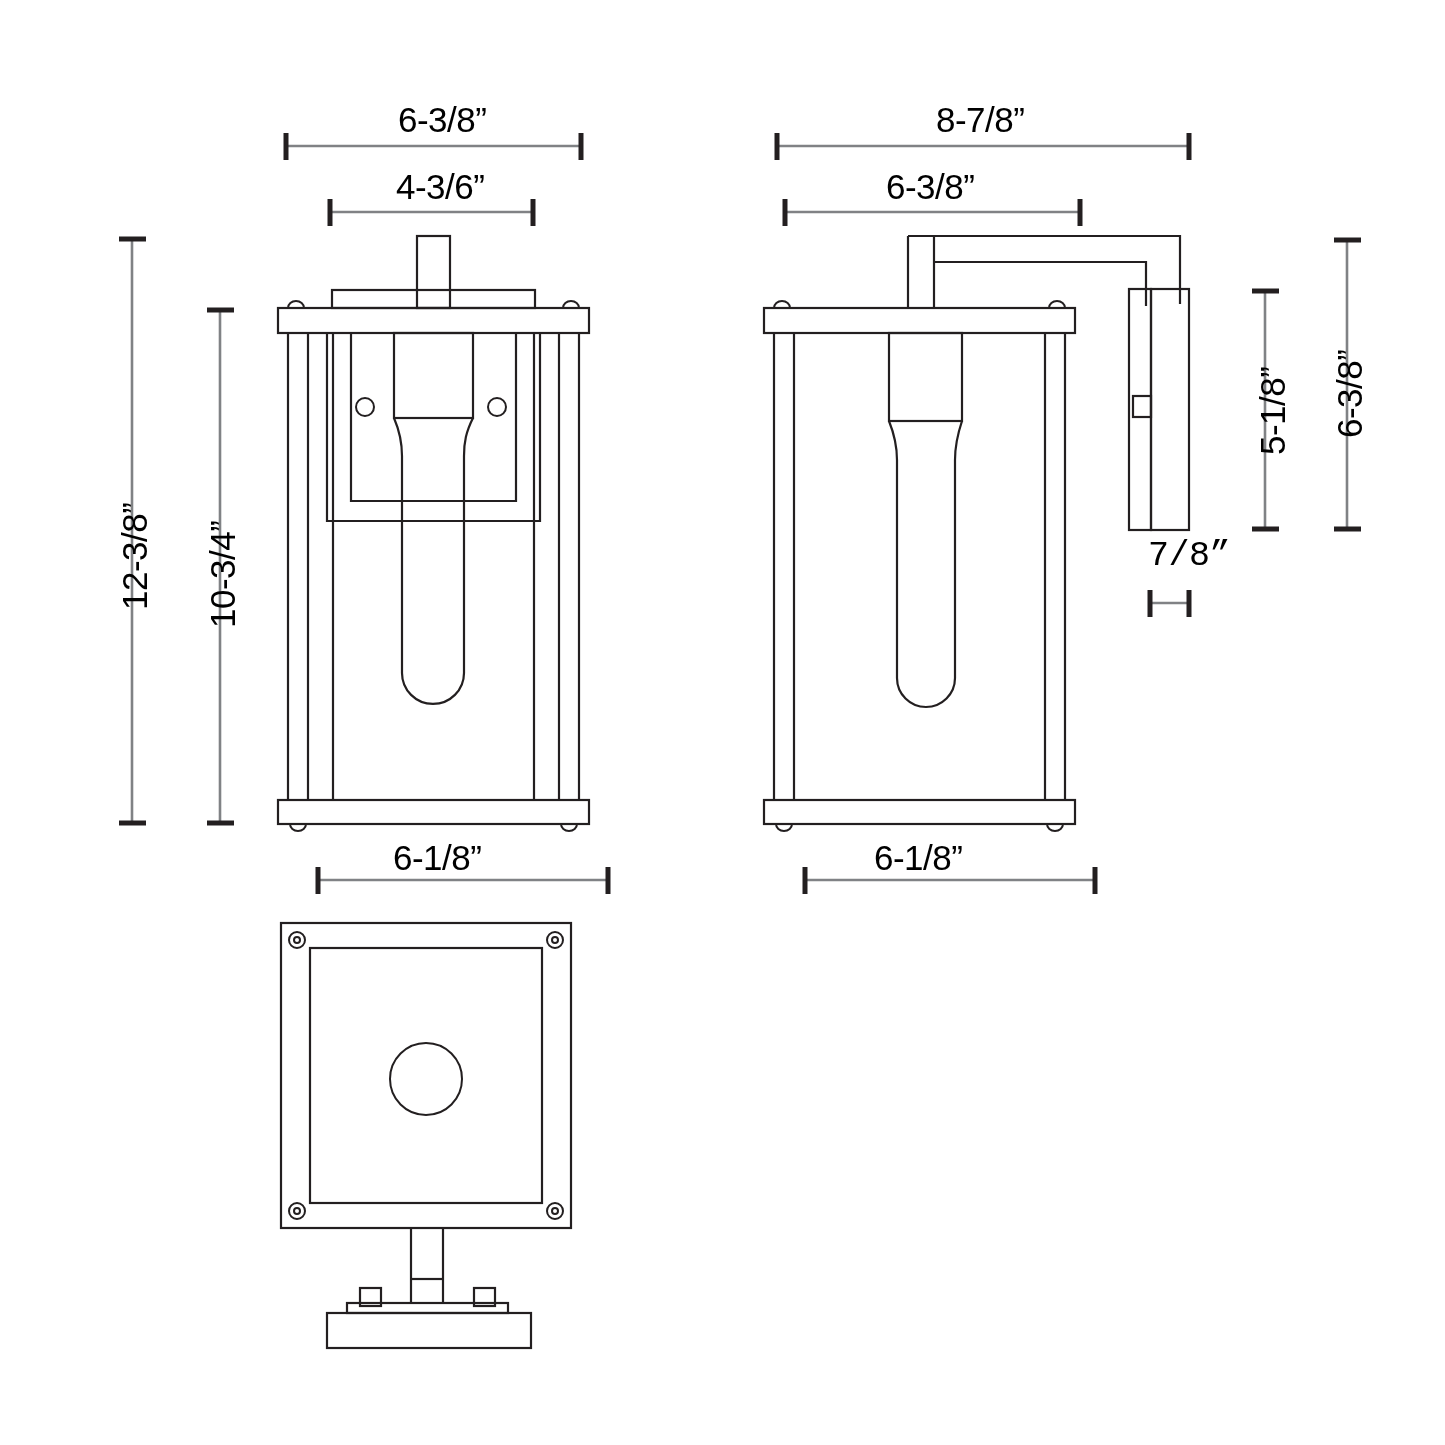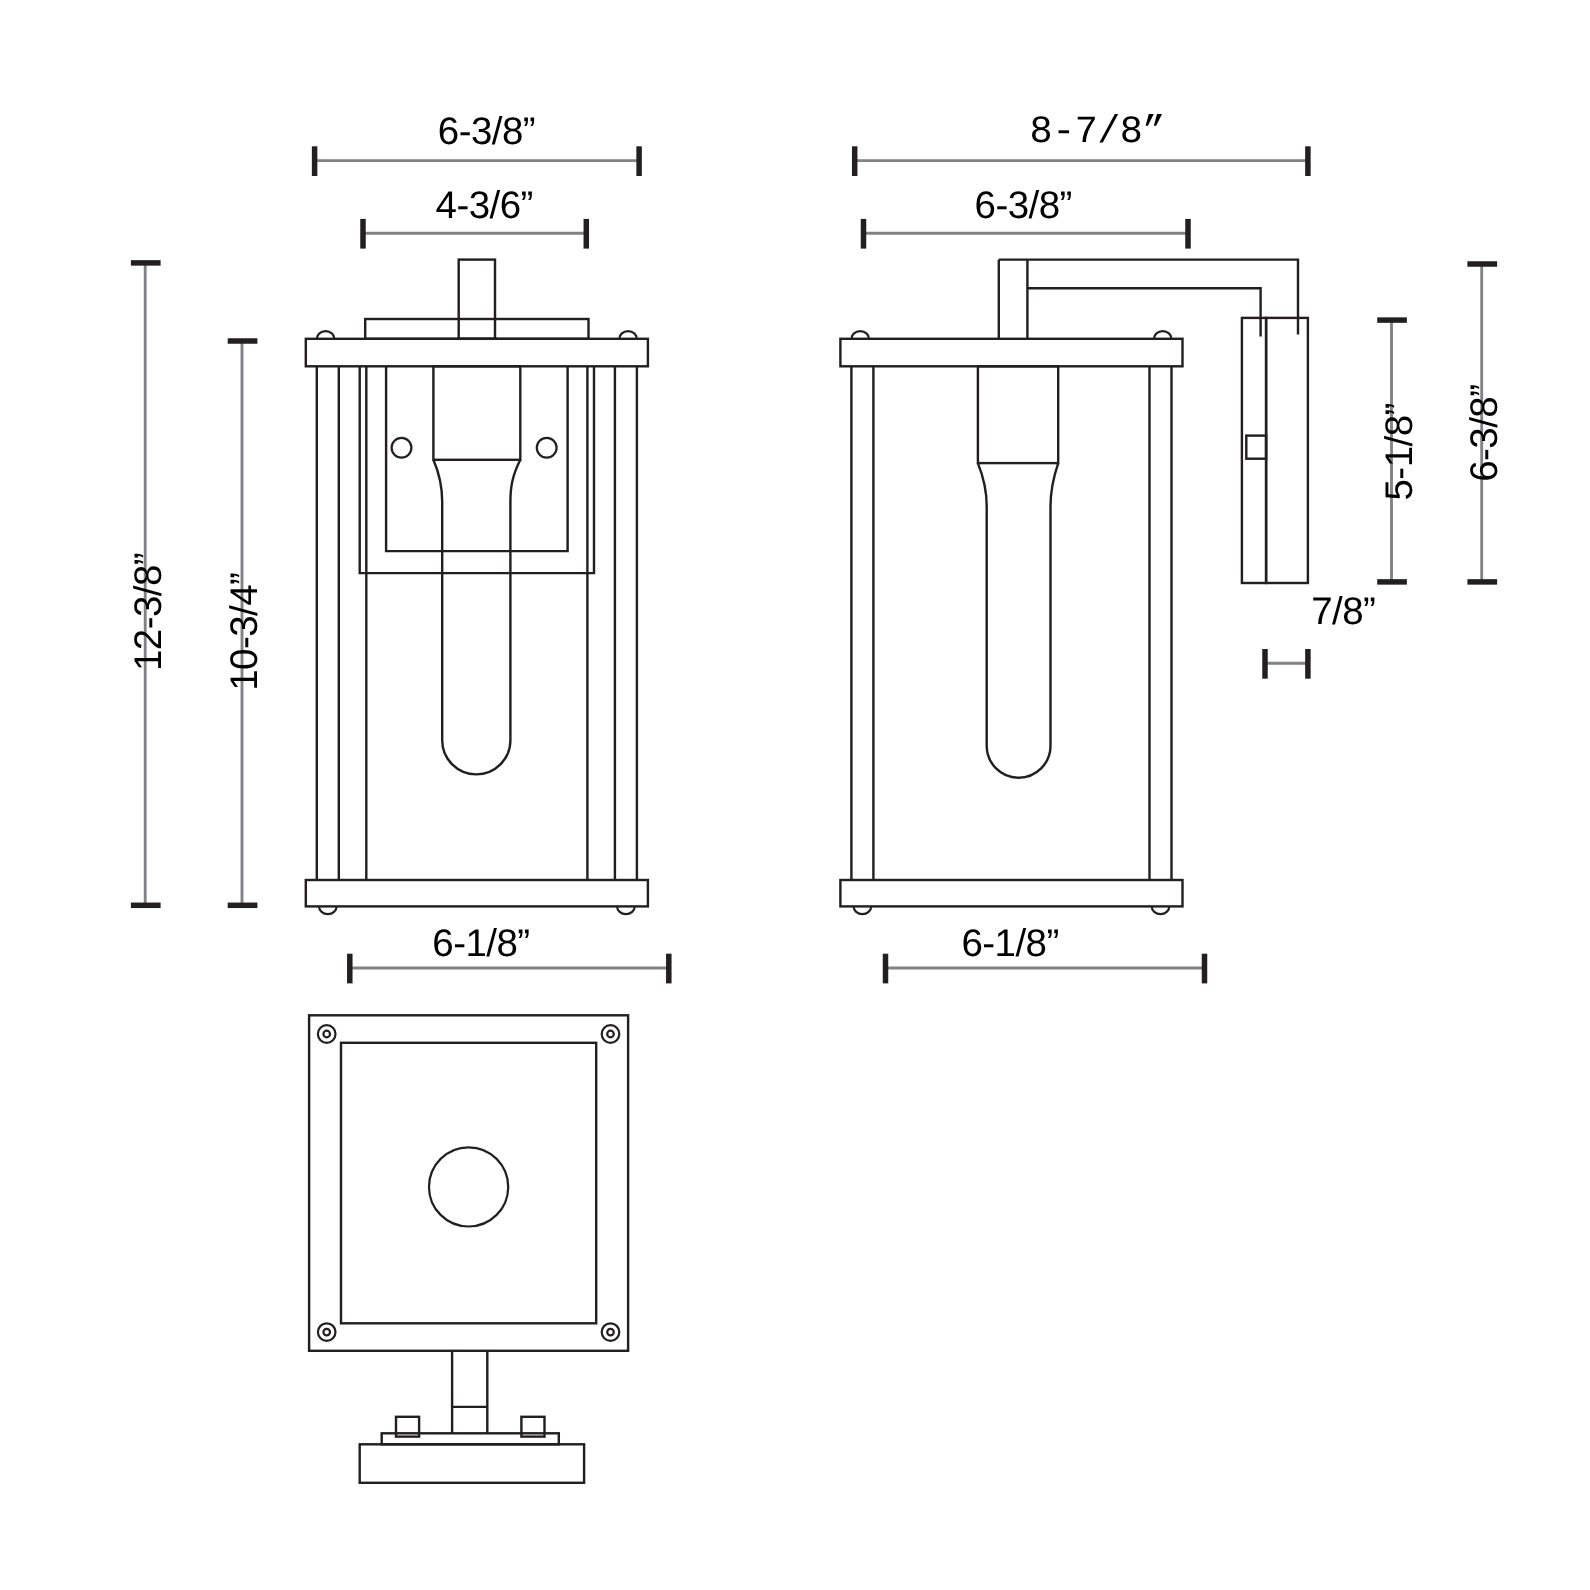--- a/index.html
+++ b/index.html
@@ -239,25 +239,25 @@
   <div class="dim-text" style="left:398px; top:100px;">6-3/8”</div>
 
   <div class="dim-text" style="left:396px; top:167px;">4-3/6”</div>
 
   <div class="dim-text vert" style="left:115px; top:610px;">12-3/8”</div>
 
   <div class="dim-text vert" style="left:203px; top:628px;">10-3/4”</div>
 
   <div class="dim-text" style="left:393px; top:838px;">6-1/8”</div>
 
-  <div class="dim-text" style="left:936px; top:100px;font-family:Liberation Mono, monospace;">8-7/8”</div>
+  <div class="dim-text" style="left:936px; top:100px;">8-7/8”</div>
 
   <div class="dim-text" style="left:886px; top:167px;">6-3/8”</div>
 
   <div class="dim-text vert" style="left:1253px; top:455px;">5-1/8”</div>
 
   <div class="dim-text vert" style="left:1330px; top:438px;">6-3/8”</div>
 
-  <div class="dim-text" style="left:1192px; top:536px;">7/8”</div>
+  <div class="dim-text" style="left:1148px; top:536px;font-family:Liberation Mono, monospace;">7/8”</div>
 
   <div class="dim-text" style="left:874px; top:838px;">6-1/8”</div>
 
 </div>
 
 </body></html>

